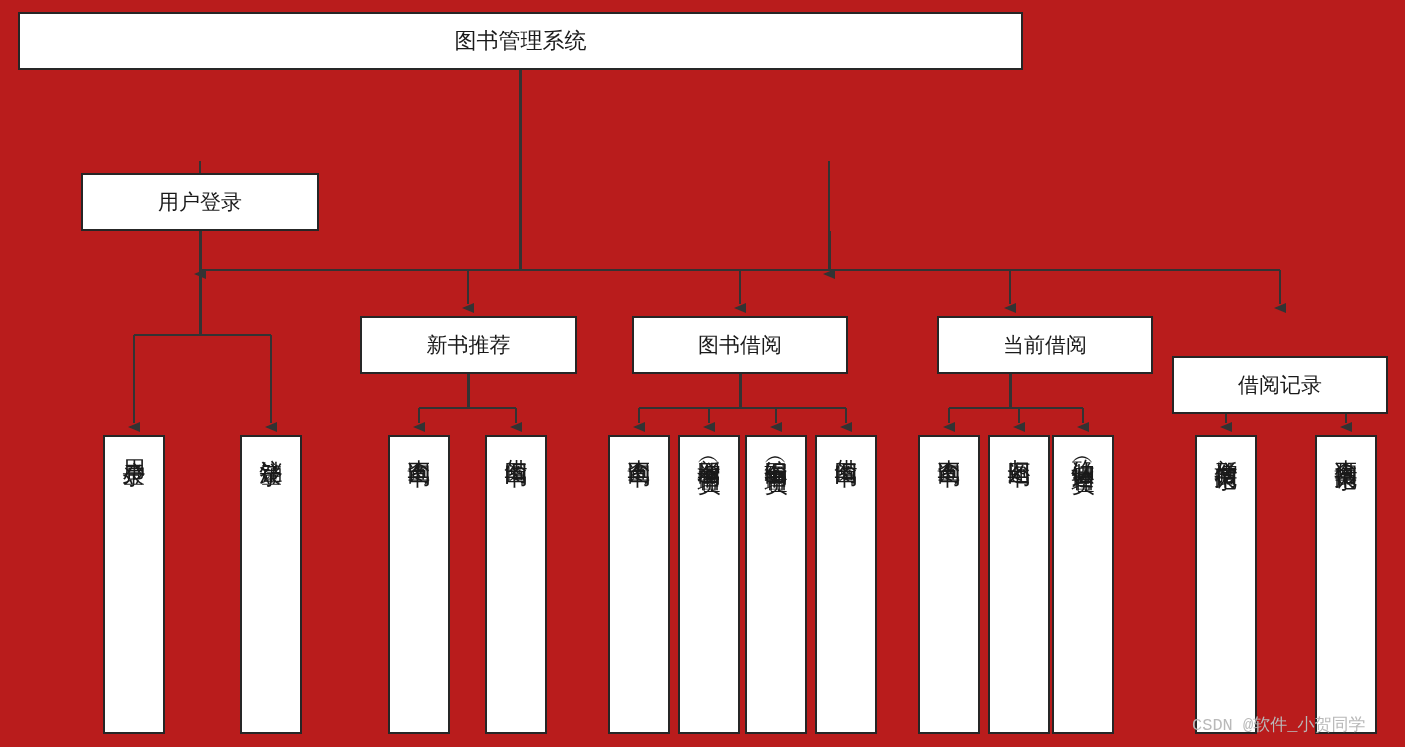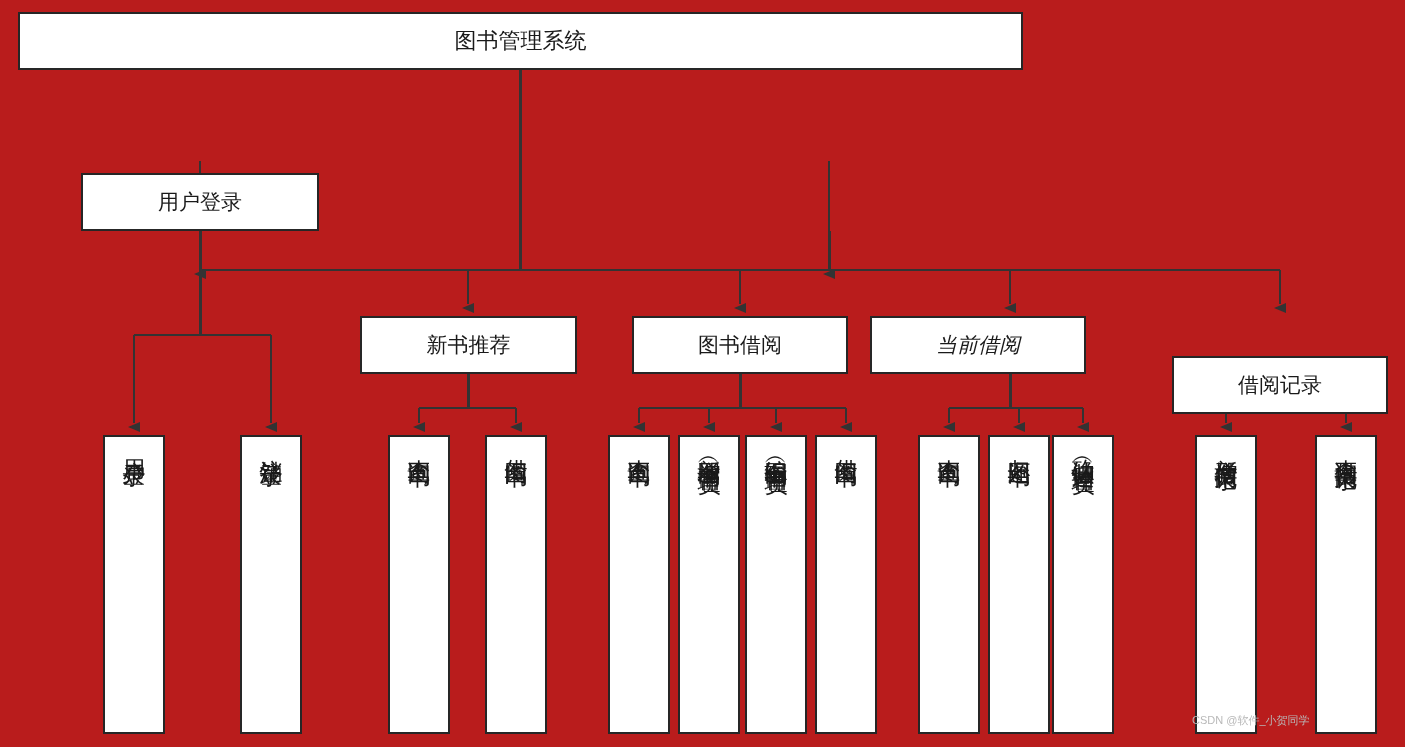--- a/index.html
+++ b/index.html
@@ -61,25 +61,25 @@
     text-orientation: upright;
     font-size: 23px;
     letter-spacing: 2px;
     line-height: 1;
     white-space: nowrap;
   }
   #watermark {
     position: absolute;
     left: 1192px;
     top: 713px;
-    font-size: 11px;
+    font-size: 17px;
     color: #b9b9b9;
     white-space: nowrap;
     z-index: 5;
-    font-family: Liberation Sans, sans-serif;
+    font-family: Liberation Mono, monospace;
   }
 </style>
 </head>
 <body>
 
 <div id="canvas">
 
   <svg id="edges" viewBox="0 0 1405 747" xmlns="http://www.w3.org/2000/svg">
     <defs>
       <marker id="arrow" markerWidth="10" markerHeight="12" refX="1" refY="6" orient="auto" markerUnits="userSpaceOnUse">
@@ -145,21 +145,21 @@
 
 
   <div class="node horiz" style="left:360px; top:316px; width:217px; height:58px;">
     <span class="node-label">新书推荐</span>
   </div>
 
   <div class="node horiz" style="left:632px; top:316px; width:216px; height:58px;">
     <span class="node-label">图书借阅</span>
   </div>
 
-  <div class="node horiz" style="left:870px; top:316px; width:216px; height:58px;font-style:italic;">
+  <div class="node horiz" style="left:937px; top:316px; width:216px; height:58px;">
     <span class="node-label">当前借阅</span>
   </div>
 
   <div class="node horiz" style="left:1172px; top:316px; width:216px; height:58px;margin-top:40px;">
     <span class="node-label">借阅记录</span>
   </div>
 
   <div class="node vert" style="left:103px; top:435px; width:62px; height:299px;">
     <span class="node-label">用户登录</span>
   </div>

